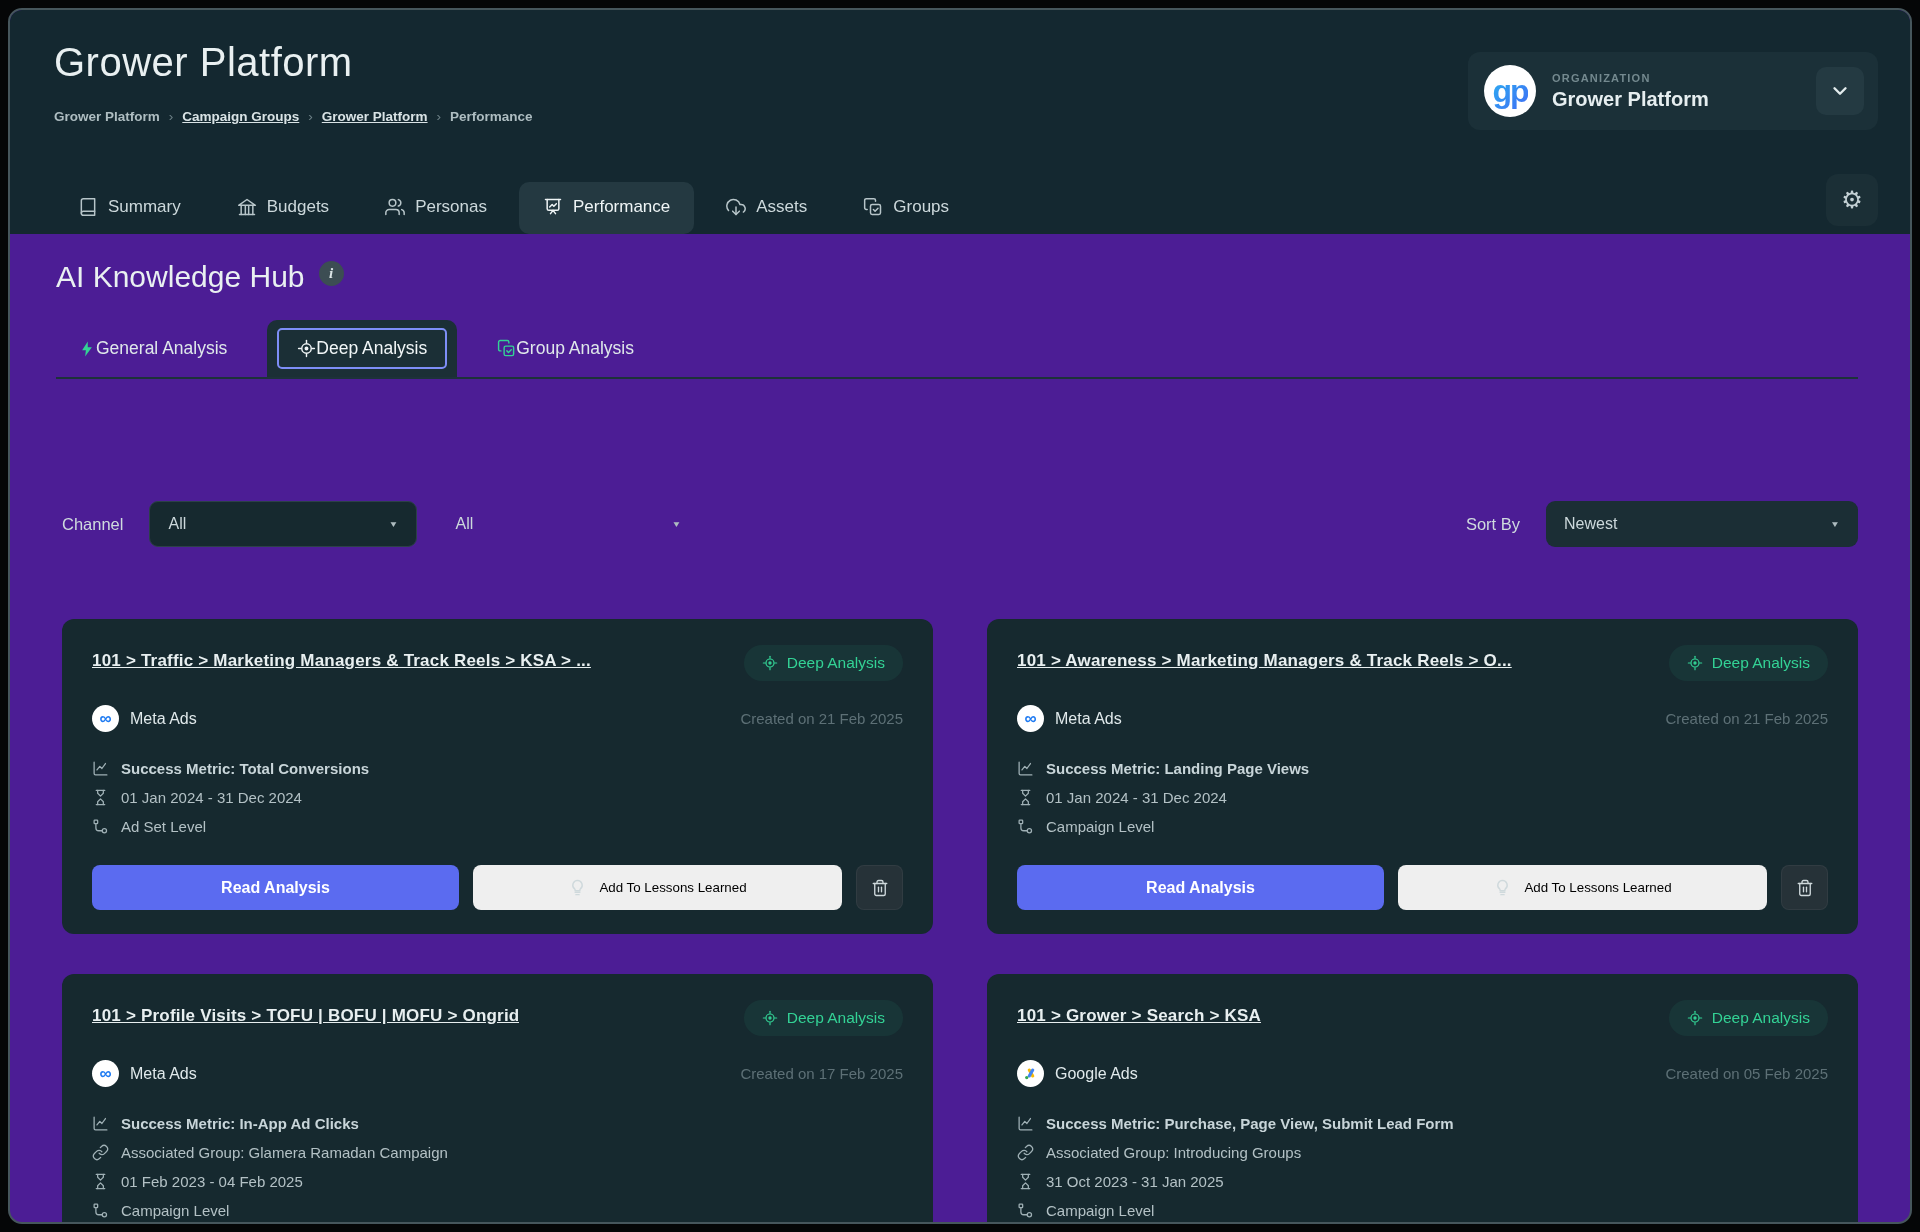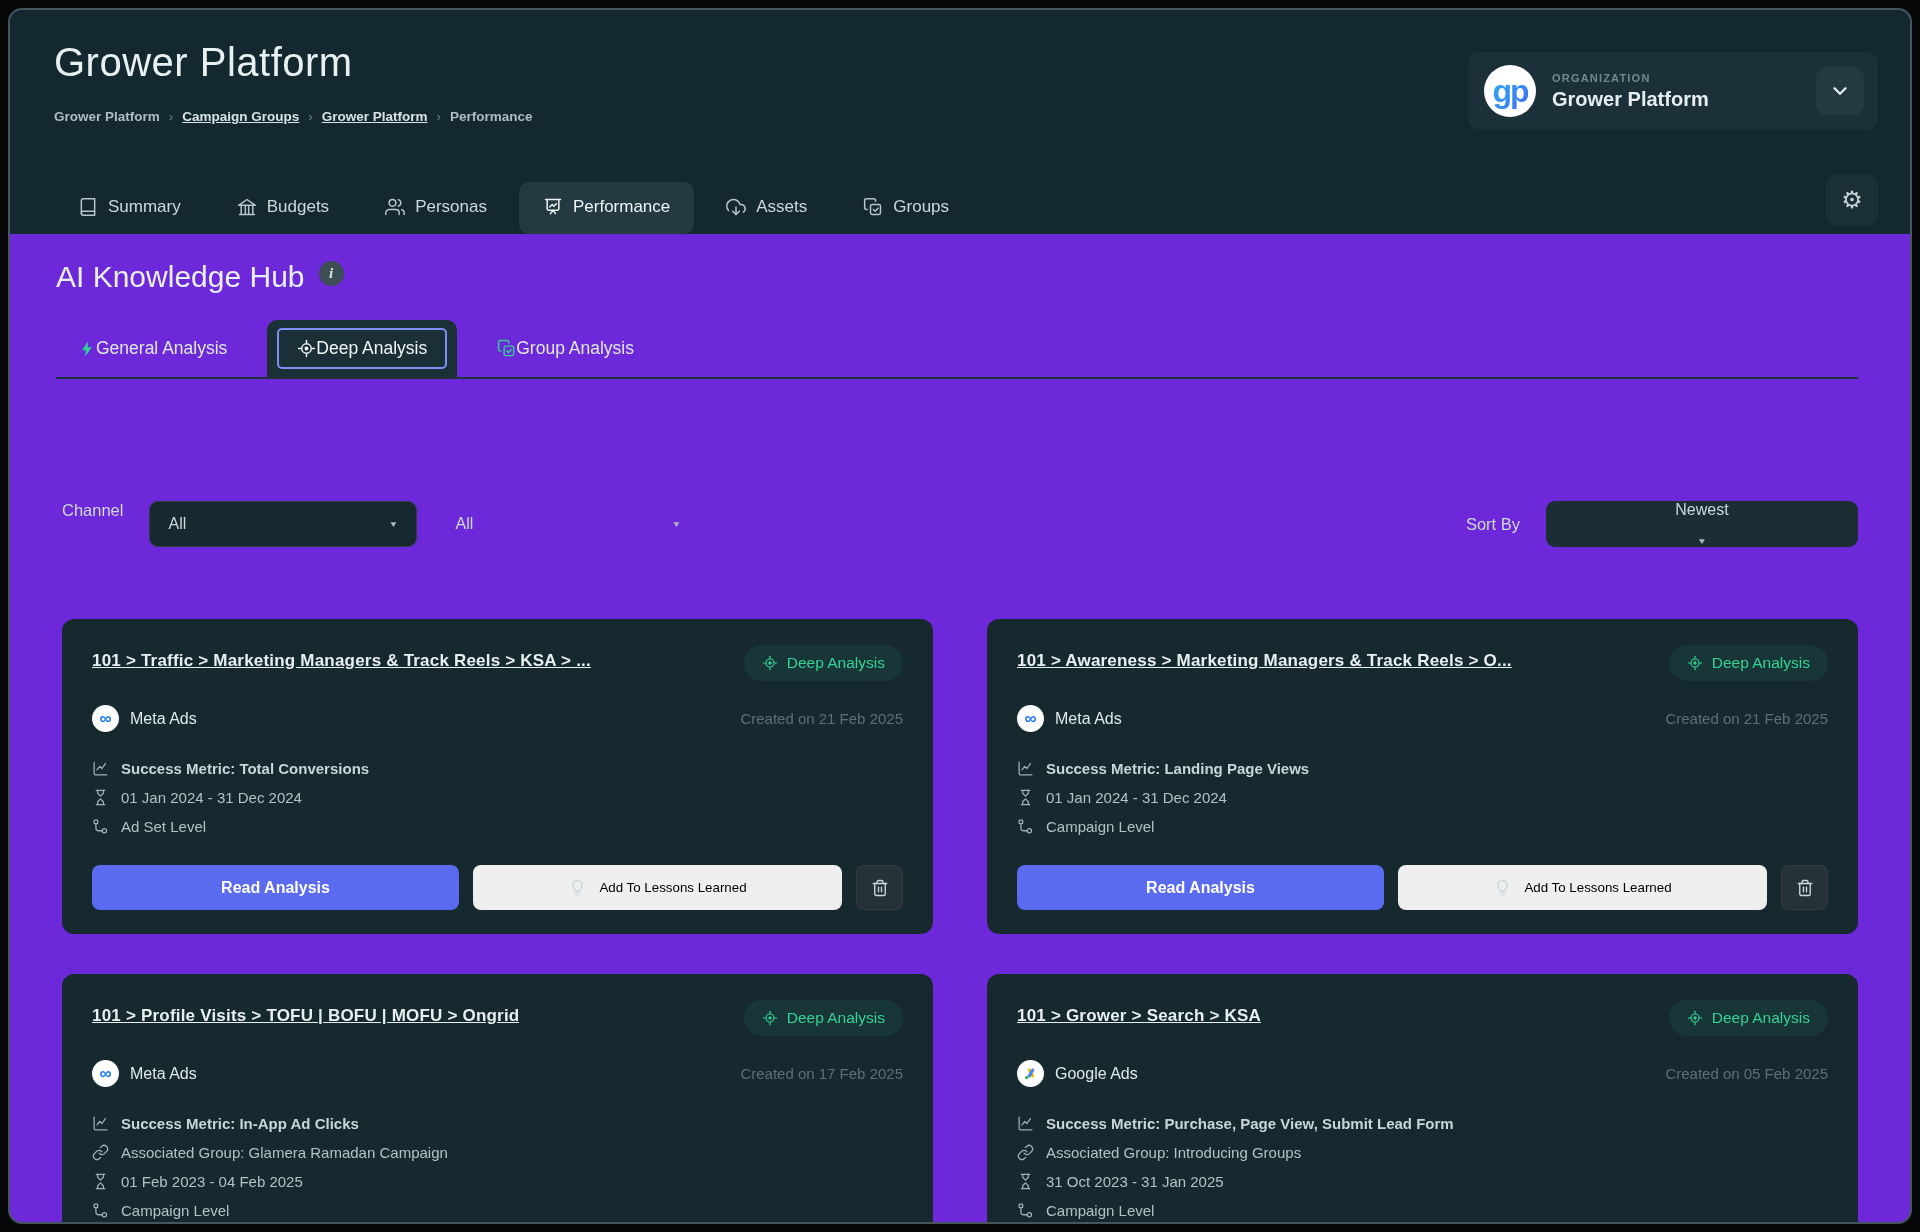--- a/index.html
+++ b/index.html
@@ -1,19 +1,19 @@
 <!DOCTYPE html>
 <html><head>
 <meta charset="utf-8">
 <style>
   * { margin:0; padding:0; box-sizing:border-box; }
   html,body { width:1920px; height:1232px; overflow:hidden; background:#050607;
               font-family:"Liberation Sans", sans-serif; }
   .app { position:absolute; inset:8px; border-radius:14px; border:2px solid #46565c;
-         background:#6d28d9; overflow:hidden; }
+         background:#4c1d95; overflow:hidden; }
 
   
   header { background:#142830; padding:30px 32px 0 44px; }
   .header-top { display:flex; justify-content:space-between; align-items:flex-start; }
   h1.app-title { color:#e9f0f1; font-size:40px; font-weight:500; letter-spacing:.5px; }
   .breadcrumb { margin-top:24px; font-size:13.5px; font-weight:700; color:#9fb0b5;
                 display:flex; gap:9px; align-items:center; }
   .breadcrumb .crumb { color:#aebdc1; }
   .breadcrumb .crumb.link { color:#d9e3e5; text-decoration:underline; cursor:pointer; }
   .breadcrumb .sep { color:#6d8187; font-weight:400; }
@@ -52,29 +52,29 @@
                font-size:15px; display:flex; align-items:center; justify-content:center; margin-top:-8px; }
 
   .subtabs { display:flex; align-items:stretch; gap:18px; margin:26px 0 0 -6px;
              border-bottom:2px solid #1d323a; }
   .subtab { display:flex; align-items:center; background:transparent; border:none;
             font-family:inherit; font-size:17.5px; font-weight:500; color:#dfe8ea;
             padding:14px 22px; cursor:pointer; }
   .subtab-panel { background:#1b2f36; border-radius:10px 10px 0 0; padding:8px 10px; }
   .subtab.active { border:2px solid #7e8ef7; border-radius:5px; color:#f2f7f8; padding:8px 18px; }
 
-  .filters { margin-top:122px; display:flex; align-items:flex-start; }
+  .filters { margin-top:122px; display:flex; align-items:center; }
   .filter-label { font-size:16.5px; color:#cfdbde; margin-right:26px; }
   .select { height:46px; display:flex; align-items:center; justify-content:space-between;
             font-size:16px; color:#ccd8db; cursor:pointer; border-radius:9px; padding:0 18px; }
   .select .arrow { font-size:10px; color:#aebcc0; transform:scaleY(.85); }
   .select.boxed { background:#16292f; border:1px solid #2c4048; width:268px; }
   .select.ghost { width:262px; margin-left:20px; }
   .sort-group { margin-left:auto; display:flex; align-items:center; }
-  .select.sort { background:#1b2e35; width:312px;flex-direction:column; }
+  .select.sort { background:#1b2e35; width:312px; }
 
   
   .cards-grid { margin-top:72px; display:grid; grid-template-columns:1fr 1fr; column-gap:54px; row-gap:40px; }
   .card { background:#16292f; border-radius:12px; padding:26px 30px 24px; }
   .card-top { display:flex; align-items:flex-start; justify-content:space-between; gap:20px; }
   .card-title { font-size:17px; font-weight:700; color:#e8eff0; text-decoration:underline;
                 letter-spacing:.2px; white-space:nowrap; overflow:hidden; cursor:pointer;
                 padding-top:6px; }
   .badge { flex:0 0 auto; display:flex; align-items:center; gap:9px; height:36px; padding:0 18px;
            border-radius:18px; background:rgba(51,210,149,.08); color:#33d295; font-size:15.5px; }

